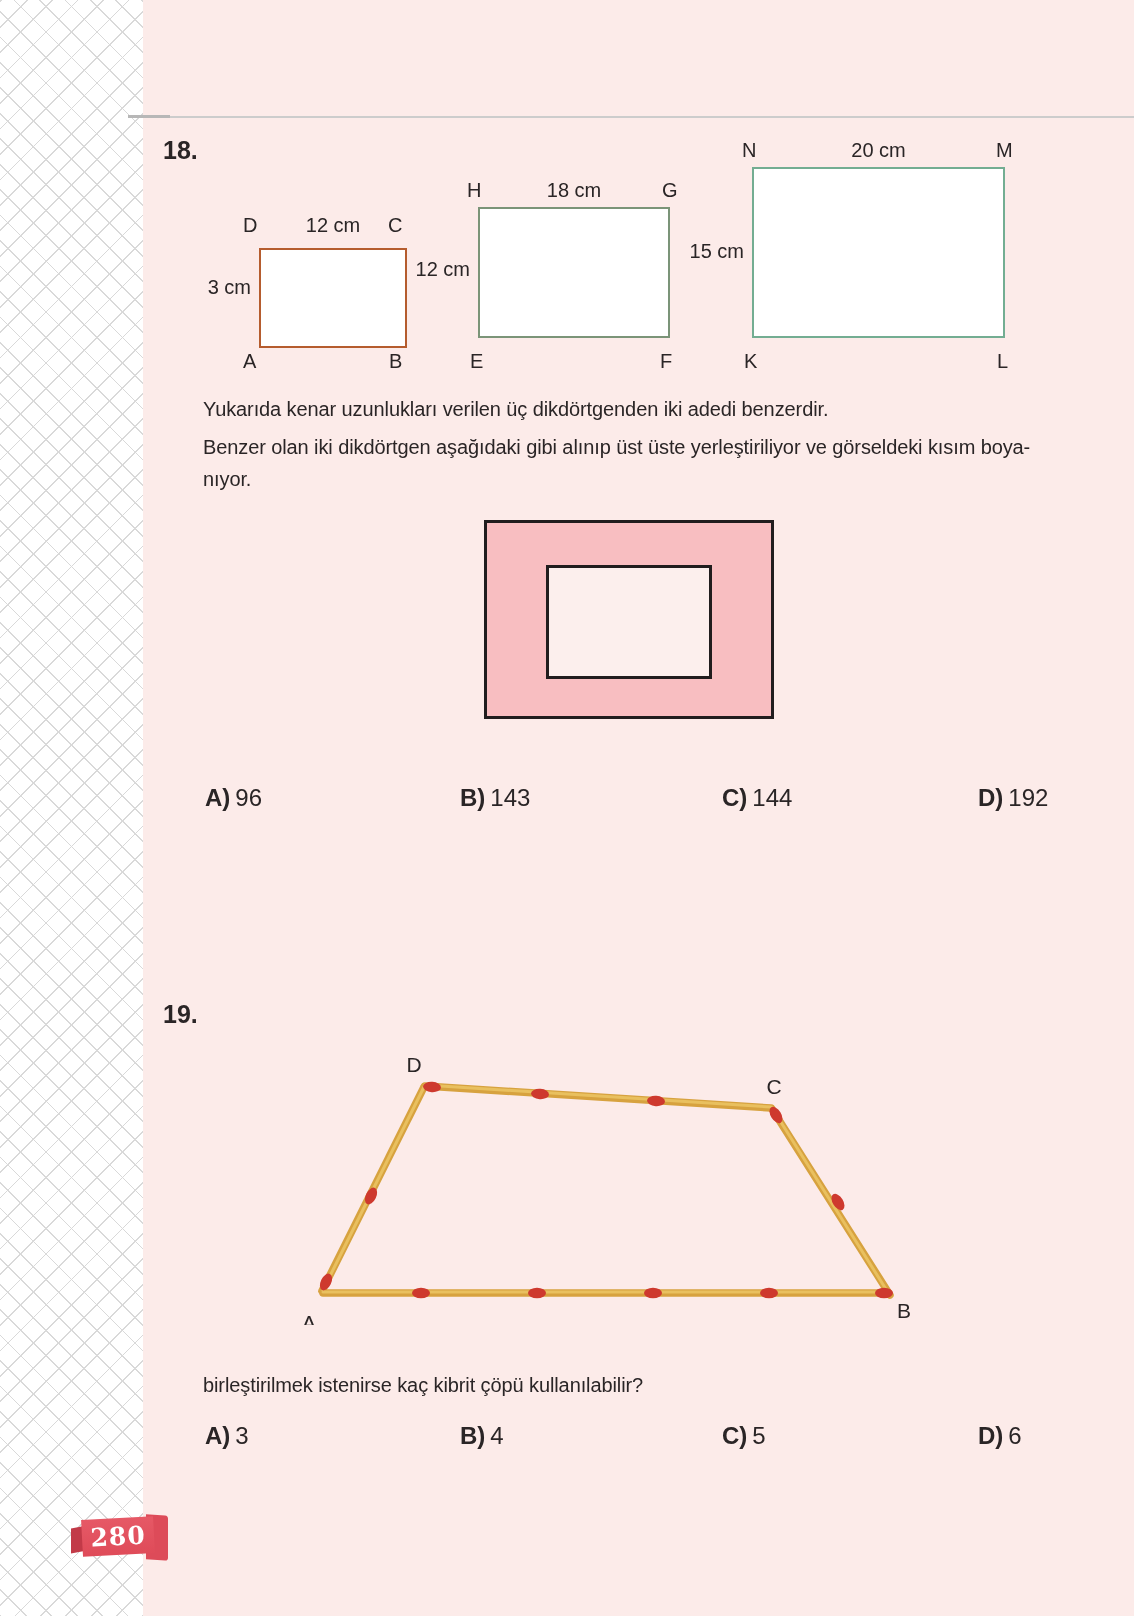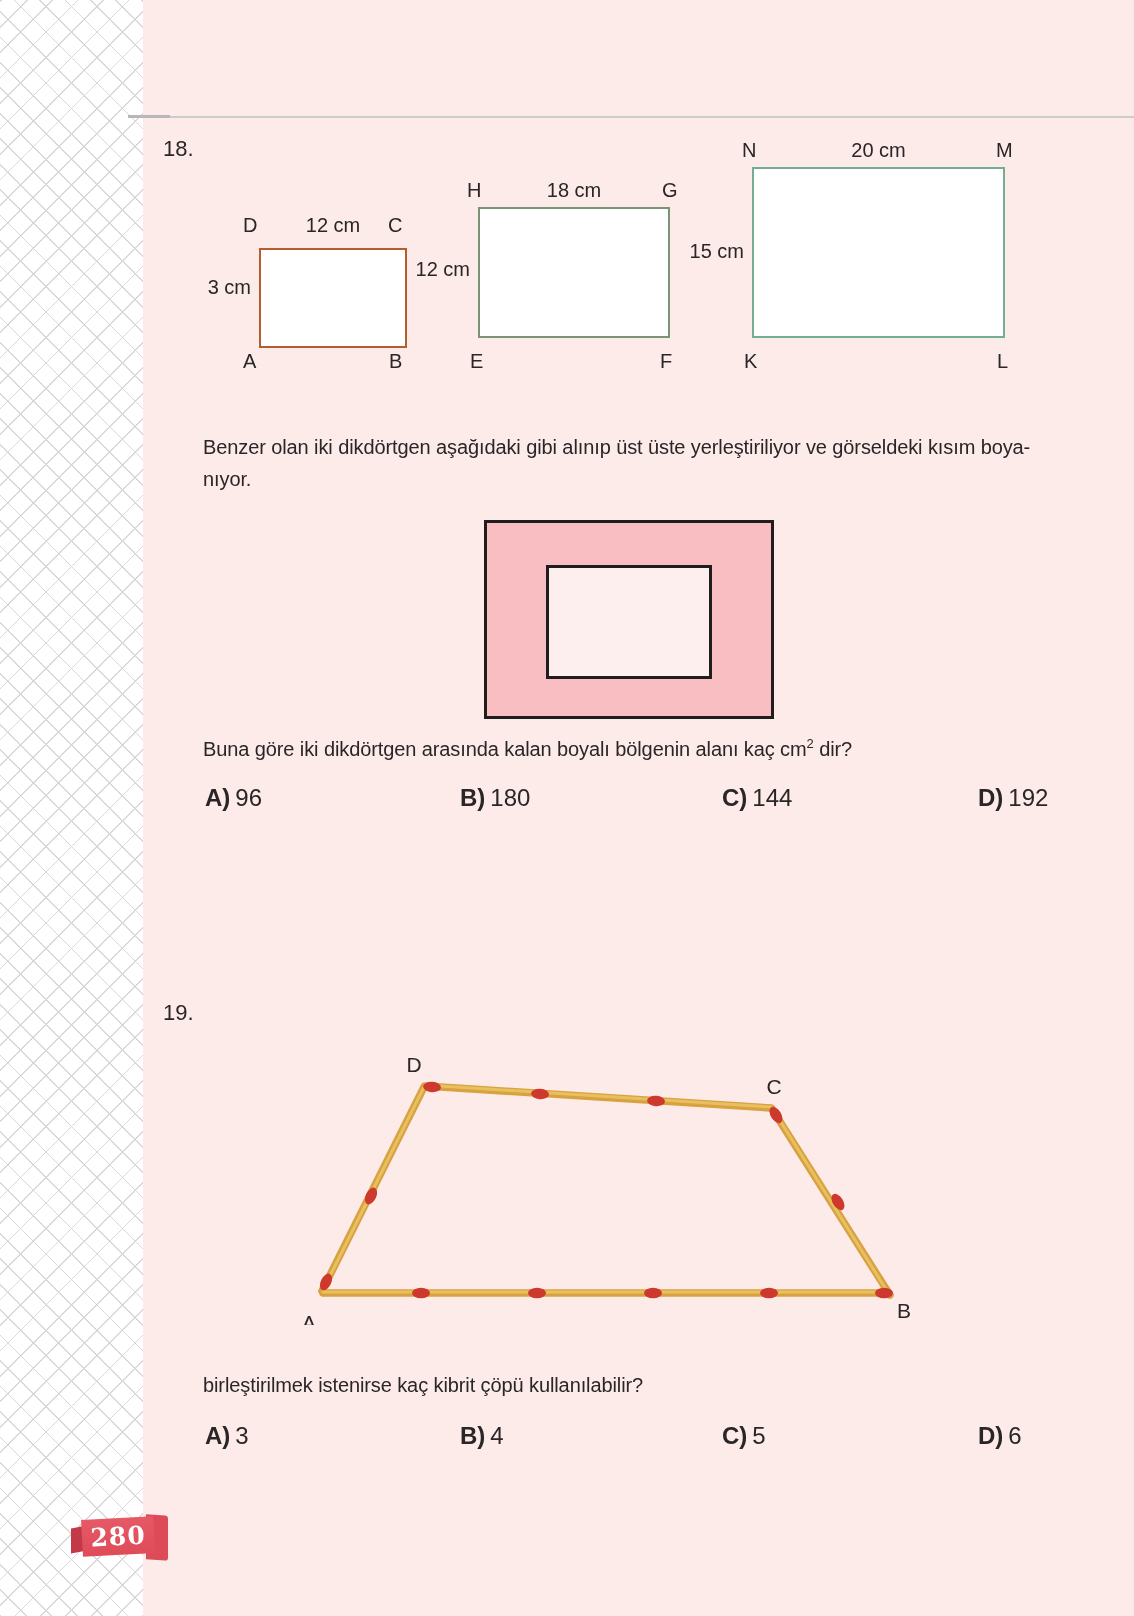--- a/index.html
+++ b/index.html
@@ -4,21 +4,21 @@
 <style>
   html,body{margin:0;padding:0}
   .page{position:relative;width:1134px;height:1616px;background:#fcebe9;
         font-family:"Liberation Sans",sans-serif;color:#2a2526;overflow:hidden}
   .hatch{position:absolute;left:0;top:0;width:143px;height:1616px;background-color:#ffffff;
         background-image:
           repeating-linear-gradient(45deg,#d9d9d9 0 1.2px,transparent 1.2px 18px),
           repeating-linear-gradient(-45deg,#d9d9d9 0 1.2px,transparent 1.2px 18px)}
   .topline{position:absolute;left:128px;top:116px;width:1006px;height:2px;background:#cccccc}
   .topline-dark{position:absolute;left:128px;top:115px;width:42px;height:3px;background:#b7b7b7}
-  .qnum{position:absolute;font-weight:normal;font-size:22px}
+  .qnum{position:absolute;font-weight:bold;font-size:25px}
   .btxt{position:absolute;font-size:20px;white-space:nowrap;letter-spacing:-0.1px}
   .vlabel{position:absolute;font-size:20px;white-space:nowrap}
   .dimc{text-align:center}
   .dimr{text-align:right}
   .rbox{position:absolute;background:#ffffff}
   .r1{border:2px solid #b55c2e}
   .r2{border:2px solid #7b9478}
   .r3{border:2px solid #73ad92}
   .outerRect{position:absolute;left:484px;top:520px;width:284px;height:193px;
              background:#f8bec1;border:3px solid #211d1e}
@@ -68,34 +68,32 @@
   <span class="vlabel" style="left:660px;top:350px">F</span>
 
   <div class="rbox r3" style="left:752px;top:167px;width:249px;height:167px"></div>
   <span class="vlabel" style="left:742px;top:139px">N</span>
   <span class="vlabel dimc" style="left:752px;top:139px;width:253px">20 cm</span>
   <span class="vlabel" style="left:996px;top:139px">M</span>
   <span class="vlabel dimr" style="left:684px;top:240px;width:60px">15 cm</span>
   <span class="vlabel" style="left:744px;top:350px">K</span>
   <span class="vlabel" style="left:997px;top:350px">L</span>
 
+  <div class="btxt" style="left:203px;top:398px">Yukarıda kenar uzunlukları verilen üç dikdörtgenden iki adedi benzerdir.</div>
   <div class="btxt" style="left:203px;top:436px">Benzer olan iki dikdörtgen aşağıdaki gibi alınıp üst üste yerleştiriliyor ve görseldeki kısım boya-</div>
   <div class="btxt" style="left:203px;top:468px">nıyor.</div>
 
   <div class="outerRect">
     <div class="innerRect"></div>
   </div>
 
-  <div class="btxt" style="left:203px;top:738px">
-    <span>Buna göre iki dikdörtgen arasında kalan boyalı bölgenin alanı kaç cm</span><sup class="sq">2</sup><span> dir?</span>
-  </div>
 
   <div>
     <span class="opt" style="left:205px;top:784px"><b>A)</b><span>96</span></span>
-    <span class="opt" style="left:460px;top:784px"><b>B)</b><span>180</span></span>
+    <span class="opt" style="left:460px;top:784px"><b>B)</b><span>143</span></span>
     <span class="opt" style="left:722px;top:784px"><b>C)</b><span>144</span></span>
     <span class="opt" style="left:978px;top:784px"><b>D)</b><span>192</span></span>
   </div>
 
   <div class="qnum" style="left:163px;top:1000px">19.</div>
 
   <svg style="position:absolute;left:280px;top:1025px" width="660" height="300" viewBox="280 1025 660 300">
 
     <g stroke="#d7a23f" stroke-width="7.5" stroke-linecap="round">
       <line x1="323" y1="1293" x2="886" y2="1293"></line>

